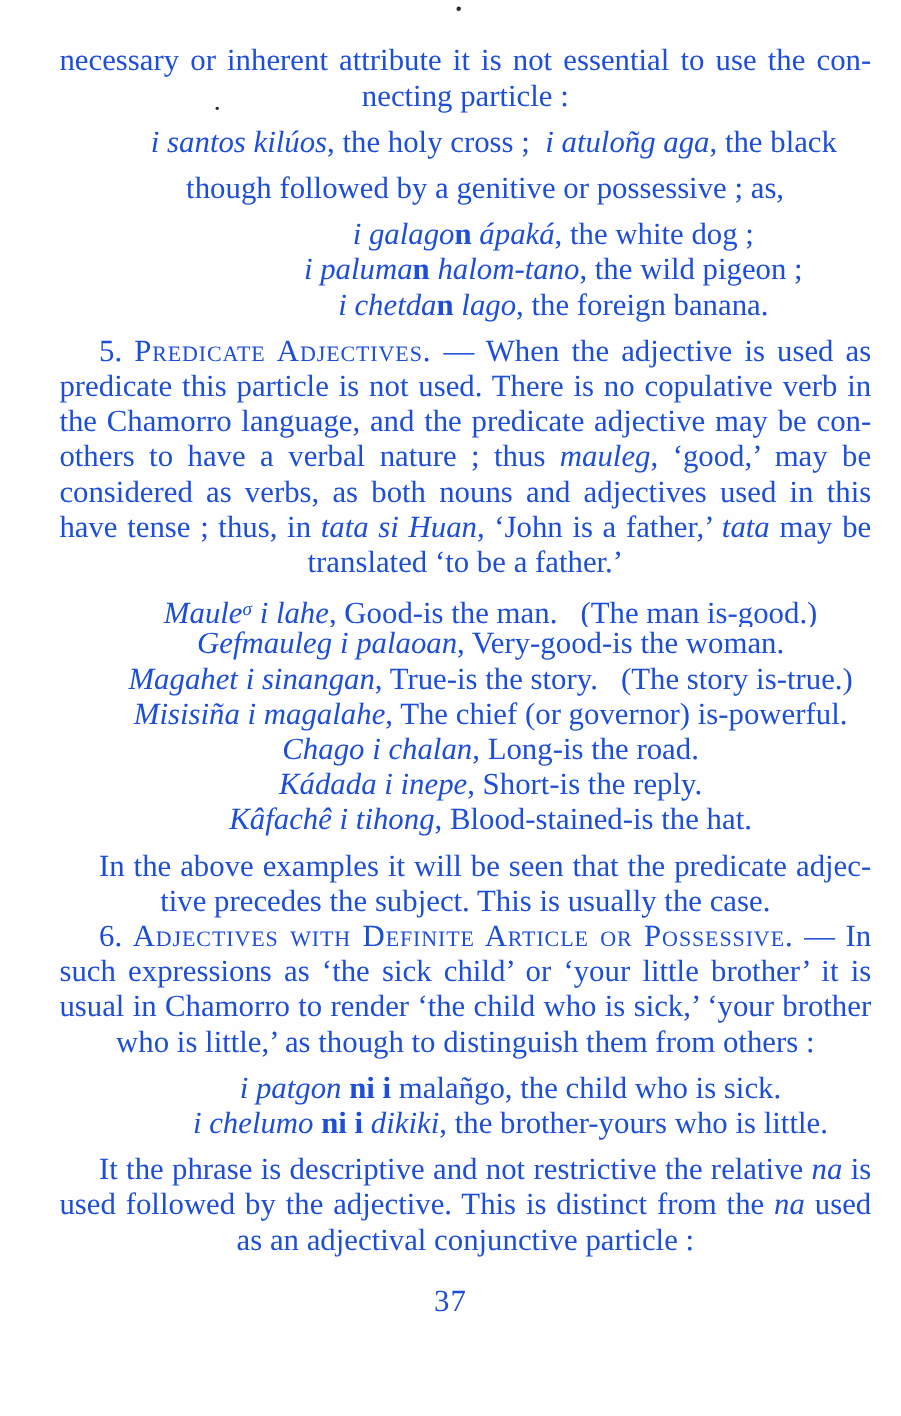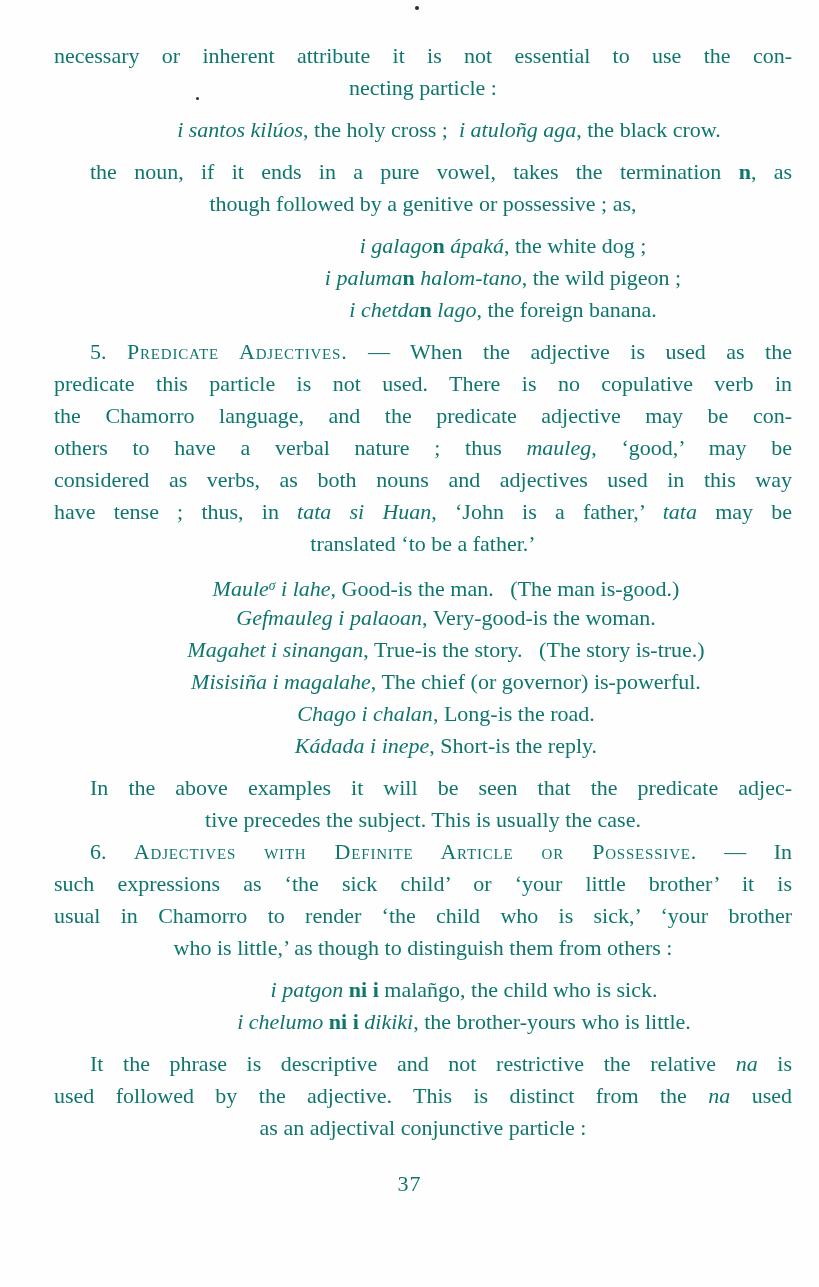--- a/index.html
+++ b/index.html
@@ -1,22 +1,22 @@
 <!DOCTYPE html>
 <html><head>
 <meta charset="utf-8">
 <style>
   html,body{margin:0;padding:0;background:#ffffff;}
   .page{
     position:relative;
     width:819px;height:1287px;
     background:#fefefe;
-    color:#0f766e;
+    color:#1d4ed8;
     font-family:"Liberation Serif","DejaVu Serif",serif;
-    font-size:22px;
+    font-size:28px;
     line-height:32px;
     overflow:hidden;
   }
   .content{position:absolute;left:54px;top:40px;width:738px;}
   .para{margin:0;}
   .para .line:first-child{text-indent:36px;}
   .para.noindent .line:first-child{text-indent:0;}
   .ex{margin:10px 0;}
   .ex .line{white-space:pre-wrap;}
   .ex1{padding-left:52px;}
@@ -45,21 +45,20 @@
   <div class="content">
 
   <div class="para noindent">
         <div class="line j"><span class="r">necessary or inherent attribute it is not essential to use the con-</span></div>
         <div class="line"><span class="r">necting particle :</span></div>
       </div>
       <div class="ex ex1">
         <div class="line"><span class="it">i santos kilúos</span><span class="r">, the holy cross ;  </span><span class="it">i atuloñg aga</span><span class="r">, the black crow.</span></div>
       </div>
       <div class="para">
-        <div class="line j"><span class="r">the noun, if it ends in a pure vowel, takes the termination </span><span class="bd">n</span><span class="r">, as</span></div>
         <div class="line"><span class="r">though followed by a genitive or possessive ; as,</span></div>
       </div>
       <div class="ex ex2">
         <div class="line"><span class="it">i galago</span><span class="bd">n</span><span class="r"> </span><span class="it">ápaká</span><span class="r">, the white dog ;</span></div>
         <div class="line"><span class="it">i paluma</span><span class="bd">n</span><span class="r"> </span><span class="it">halom-tano</span><span class="r">, the wild pigeon ;</span></div>
         <div class="line"><span class="it">i chetda</span><span class="bd">n</span><span class="r"> </span><span class="it">lago</span><span class="r">, the foreign banana.</span></div>
       </div>
       <div class="para">
         <div class="line j"><span class="r">5. </span><span class="sc">Predicate Adjectives.</span><span class="r"> — When the adjective is used as the</span></div>
         <div class="line j"><span class="r">predicate this particle is not used.  There is no copulative verb in</span></div>
@@ -69,20 +68,21 @@
         <div class="line j"><span class="r">have tense ; thus, in </span><span class="it">tata si Huan</span><span class="r">, ‘John is a father,’ </span><span class="it">tata</span><span class="r"> may be</span></div>
         <div class="line"><span class="r">translated ‘to be a father.’</span></div>
       </div>
       <div class="ex ex3">
         <div class="line"><span class="it">Maule</span><span class="sup">σ</span><span class="it"> i lahe</span><span class="r">, Good-is the man.   (The man is-good.)</span></div>
         <div class="line"><span class="it">Gefmauleg i palaoan</span><span class="r">, Very-good-is the woman.</span></div>
         <div class="line"><span class="it">Magahet i sinangan</span><span class="r">, True-is the story.   (The story is-true.)</span></div>
         <div class="line"><span class="it">Misisiña i magalahe</span><span class="r">, The chief (or governor) is-powerful.</span></div>
         <div class="line"><span class="it">Chago i chalan</span><span class="r">, Long-is the road.</span></div>
         <div class="line"><span class="it">Kádada i inepe</span><span class="r">, Short-is the reply.</span></div>
+        <div class="line"><span class="it">Kâfachê i tihong</span><span class="r">, Blood-stained-is the hat.</span></div>
       </div>
       <div class="para">
         <div class="line j"><span class="r">In the above examples it will be seen that the predicate adjec-</span></div>
         <div class="line"><span class="r">tive precedes the subject.   This is usually the case.</span></div>
       </div>
       <div class="para">
         <div class="line j"><span class="r">6. </span><span class="sc">Adjectives with Definite Article or Possessive.</span><span class="r"> — In</span></div>
         <div class="line j"><span class="r">such expressions as ‘the sick child’ or ‘your little brother’ it is</span></div>
         <div class="line j"><span class="r">usual in Chamorro to render ‘the child who is sick,’ ‘your brother</span></div>
         <div class="line"><span class="r">who is little,’ as though to distinguish them from others :</span></div>

